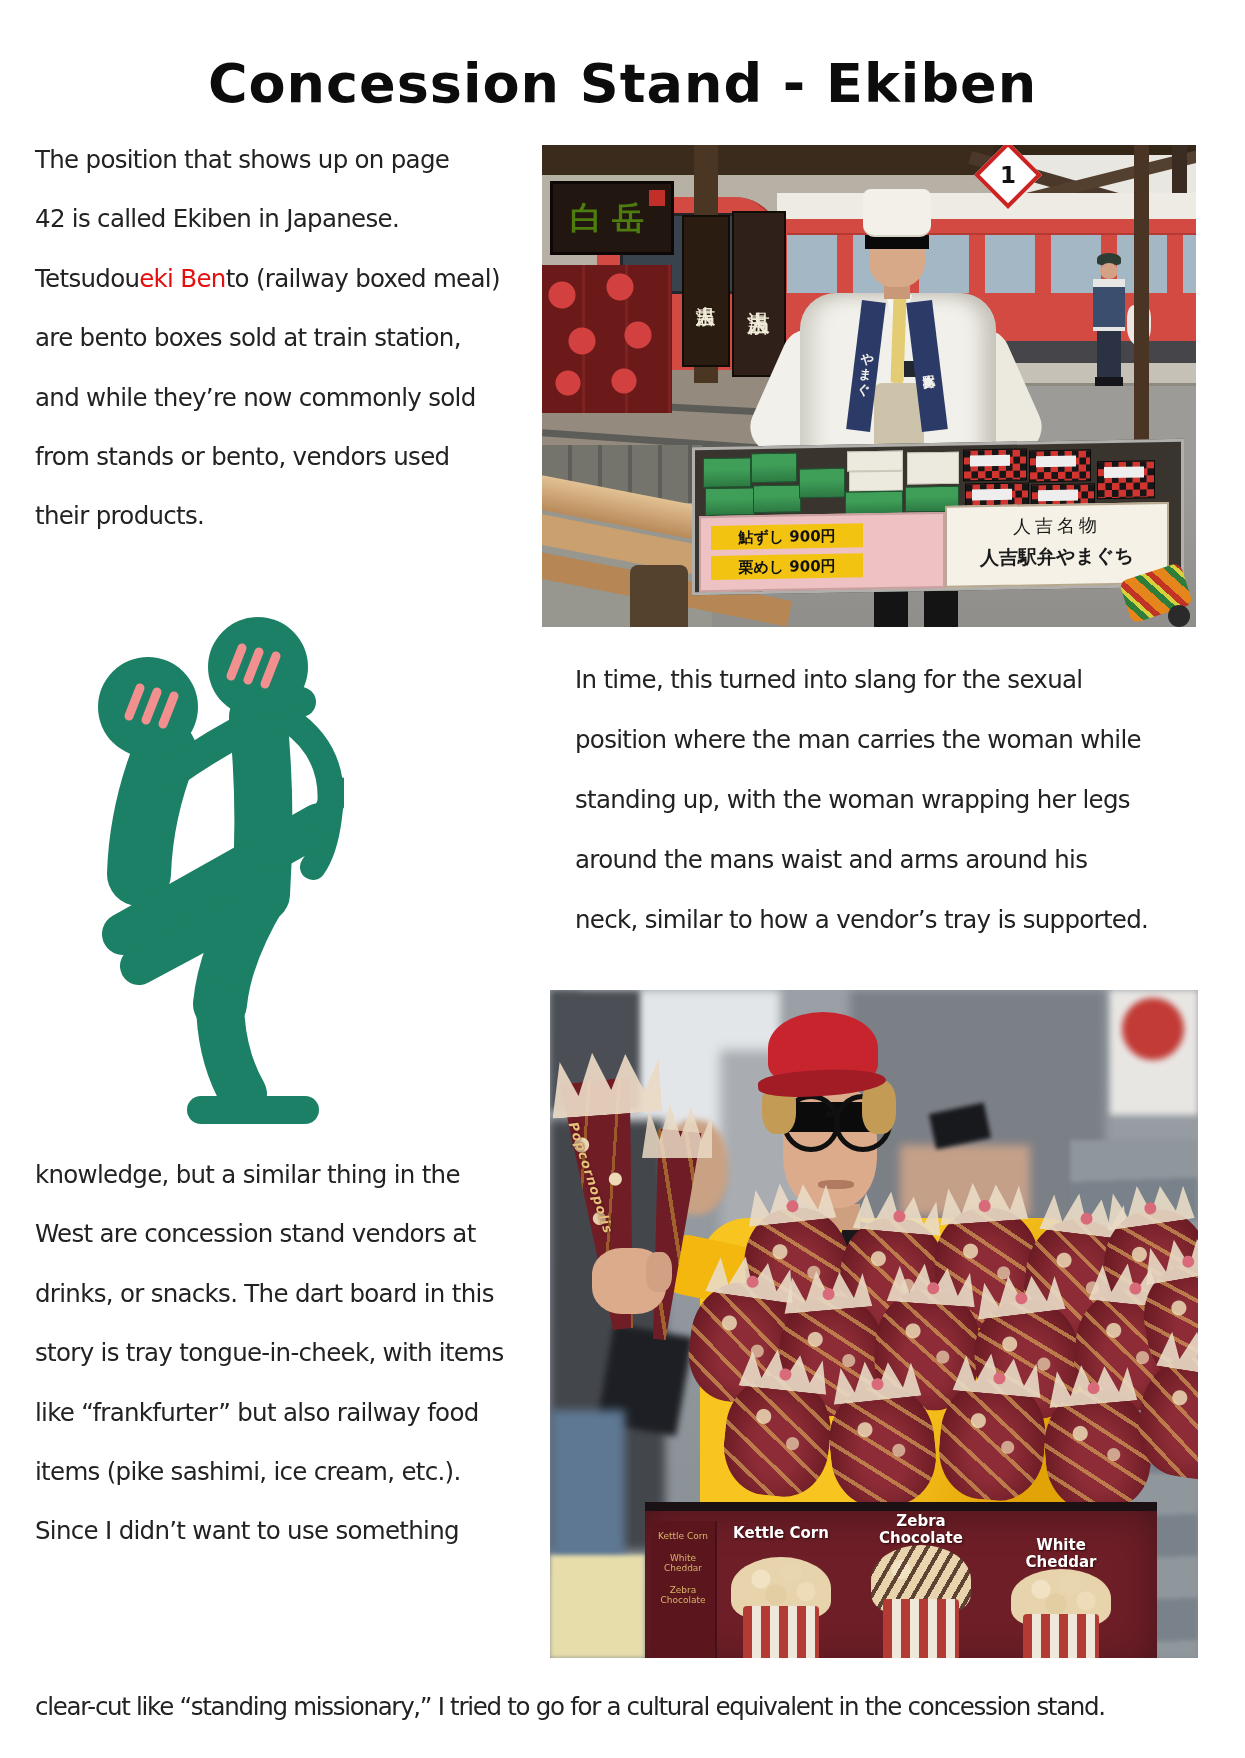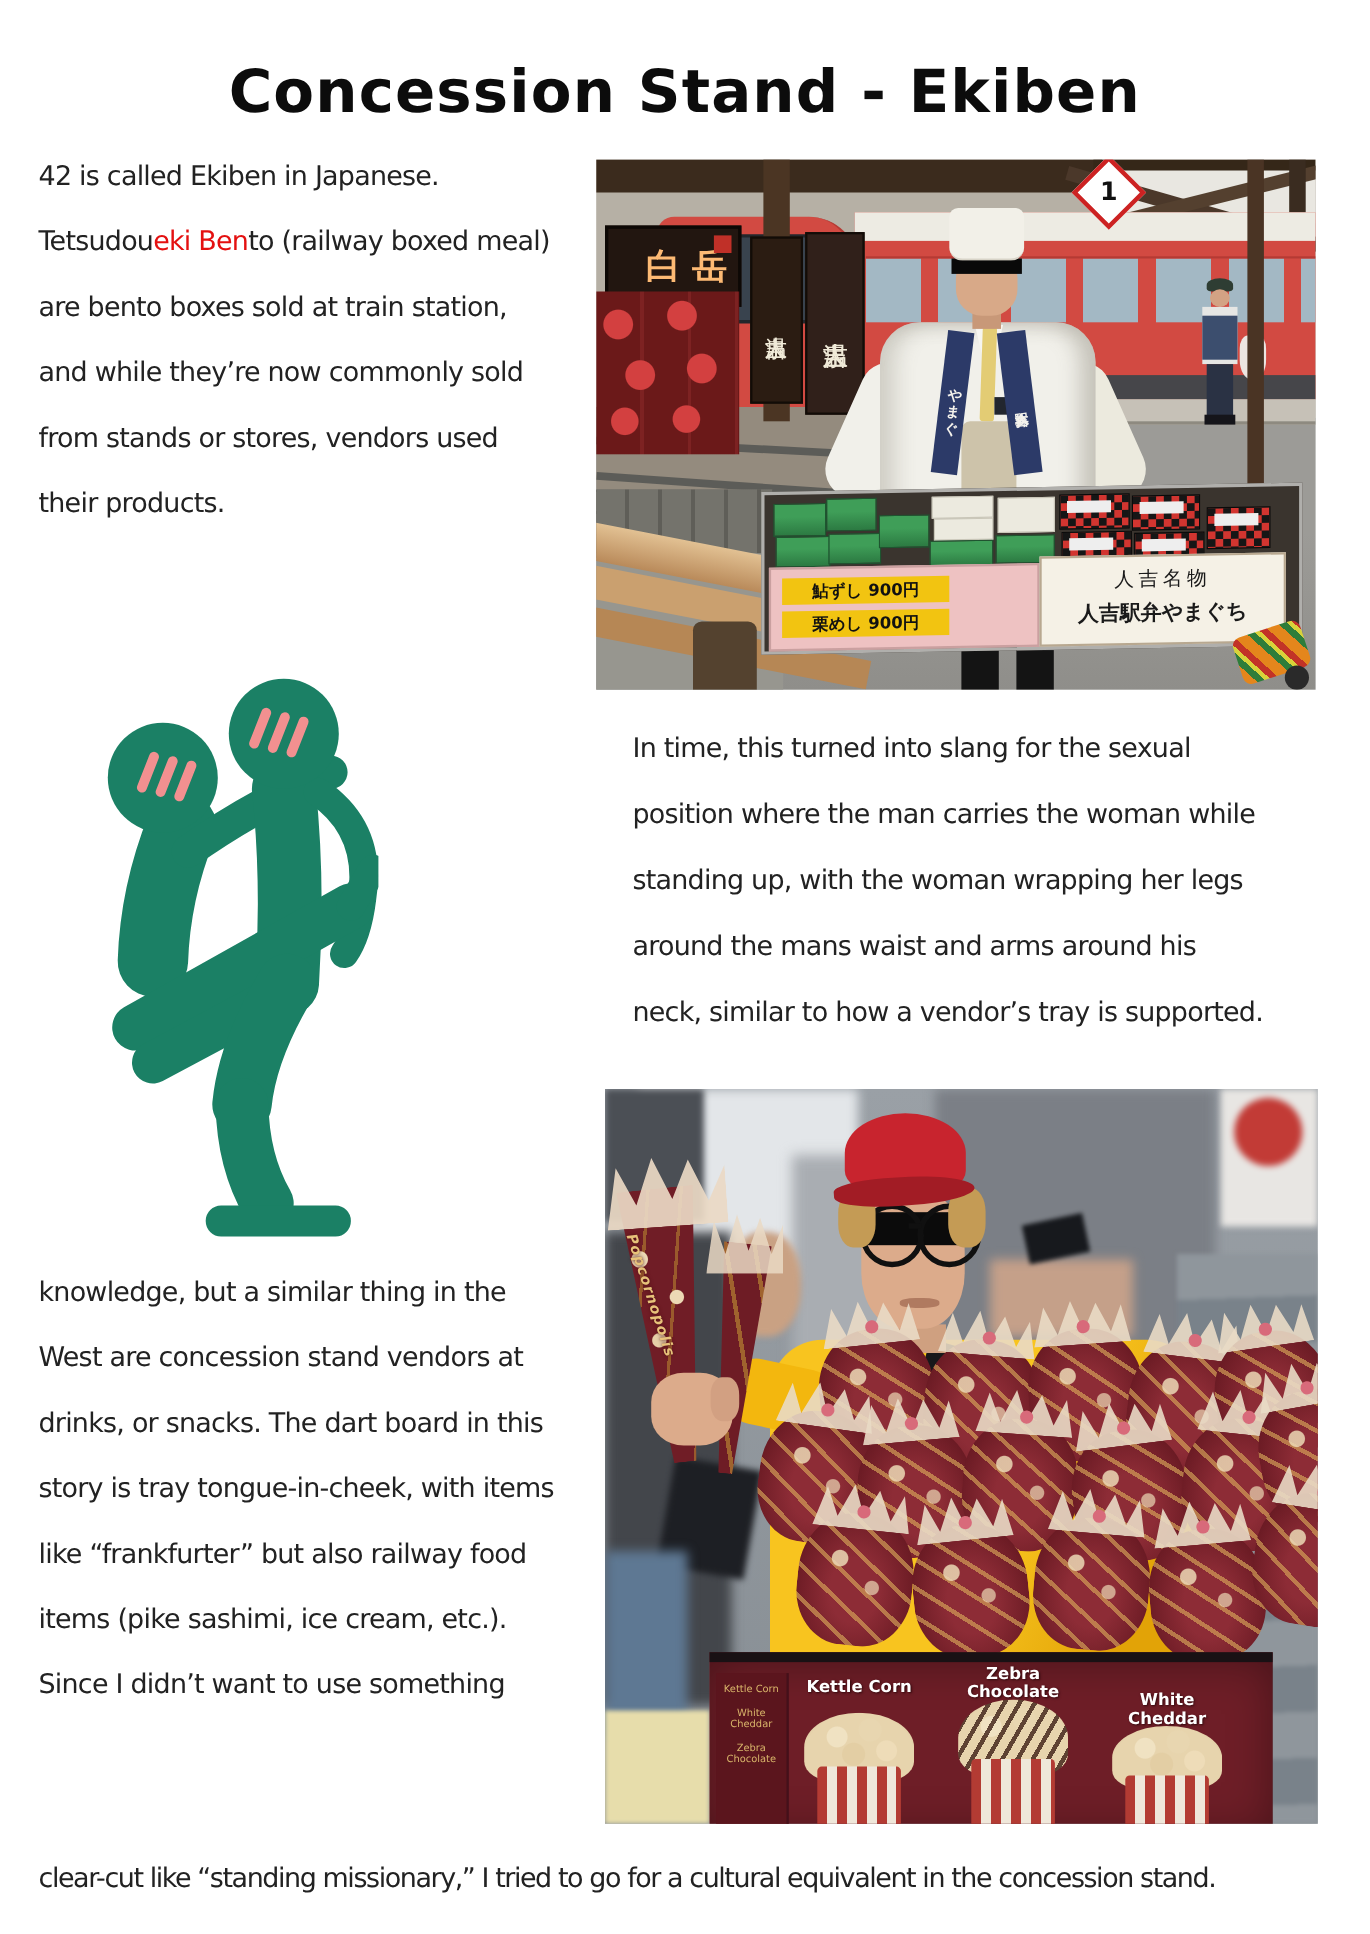--- a/index.html
+++ b/index.html
@@ -33,22 +33,22 @@
               background:repeating-linear-gradient(90deg,#a3b8c4 0 50px,#d24a42 50px 66px);}
   .p1-under{left:235px;top:196px;width:419px;height:22px;background:#46464a;}
   .p1-farplat{left:235px;top:218px;width:419px;height:20px;background:#c6c1b7;border-bottom:3px solid #8e8a80;}
   .p1-gravel{left:0;top:225px;width:235px;height:115px;background:#948b7e;}
   .p1-rail1{left:0;top:258px;width:230px;height:7px;background:#5c5c58;transform:rotate(3deg);}
   .p1-rail2{left:0;top:292px;width:225px;height:7px;background:#5c5c58;transform:rotate(4deg);}
   .p1-stonewall{left:0;top:300px;width:160px;height:62px;
       background:repeating-linear-gradient(90deg,#74736c 0 26px,#5f5e58 26px 30px),
                  repeating-linear-gradient(0deg,rgba(0,0,0,.25) 0 2px,transparent 2px 20px),#6e6d67;}
   .p1-ground-l{left:0;top:358px;width:170px;height:124px;background:#97968f;}
-  .p1-sign-hakutake{left:8px;top:60px;width:118px;height:68px;background:#221610;border:3px solid #0d0805;
-      color:#fdba74;font-size:32px;font-weight:700;letter-spacing:10px;text-align:right;line-height:68px;}
+  .p1-sign-hakutake{left:8px;top:36px;width:118px;height:68px;background:#221610;border:3px solid #0d0805;
+      color:#4d7c0f;font-size:32px;font-weight:700;letter-spacing:10px;text-align:center;line-height:68px;}
   .p1-sign-reddot{right:6px;top:6px;width:16px;height:16px;background:#c03028;}
   .p1-camellia{left:0;top:120px;width:130px;height:148px;
       background:
         radial-gradient(circle at 20px 30px,#d34040 0 13px,transparent 14px),
         radial-gradient(circle at 78px 22px,#d34040 0 13px,transparent 14px),
         radial-gradient(circle at 40px 76px,#d34040 0 13px,transparent 14px),
         radial-gradient(circle at 96px 70px,#d34040 0 13px,transparent 14px),
         radial-gradient(circle at 26px 118px,#d34040 0 12px,transparent 13px),
         radial-gradient(circle at 82px 116px,#d34040 0 12px,transparent 13px),
         repeating-linear-gradient(90deg,#6b1919 0 40px,#7d2222 40px 43px);}
@@ -193,25 +193,26 @@
           text-shadow:1px 1px 2px #30090d;white-space:normal;}
 </style>
 </head>
 <body>
 
 <div class="page">
 
   <h1 class="title">Concession Stand - Ekiben</h1>
 
   <div class="para" style="left:35px;top:130px;">
+    <div class="ln">The position that shows up on page</div>
     <div class="ln">42 is called Ekiben in Japanese.</div>
     <div class="ln"><span>Tetsudou</span><span class="red">eki Ben</span><span>to (railway boxed meal)</span></div>
     <div class="ln">are bento boxes sold at train station,</div>
     <div class="ln">and while they’re now commonly sold</div>
-    <div class="ln">from stands or stores, vendors used</div>
+    <div class="ln">from stands or bento, vendors used</div>
     <div class="ln">their products.</div>
   </div>
 
   <div class="photo1">
     <div class="abs p1-sky"></div>
     <div class="abs p1-canopy"></div>
     <div class="abs p1-roofedge"></div>
     <div class="abs p1-beam1"></div>
     <div class="abs p1-beam2"></div>
     <div class="abs p1-canopy-post"></div>

